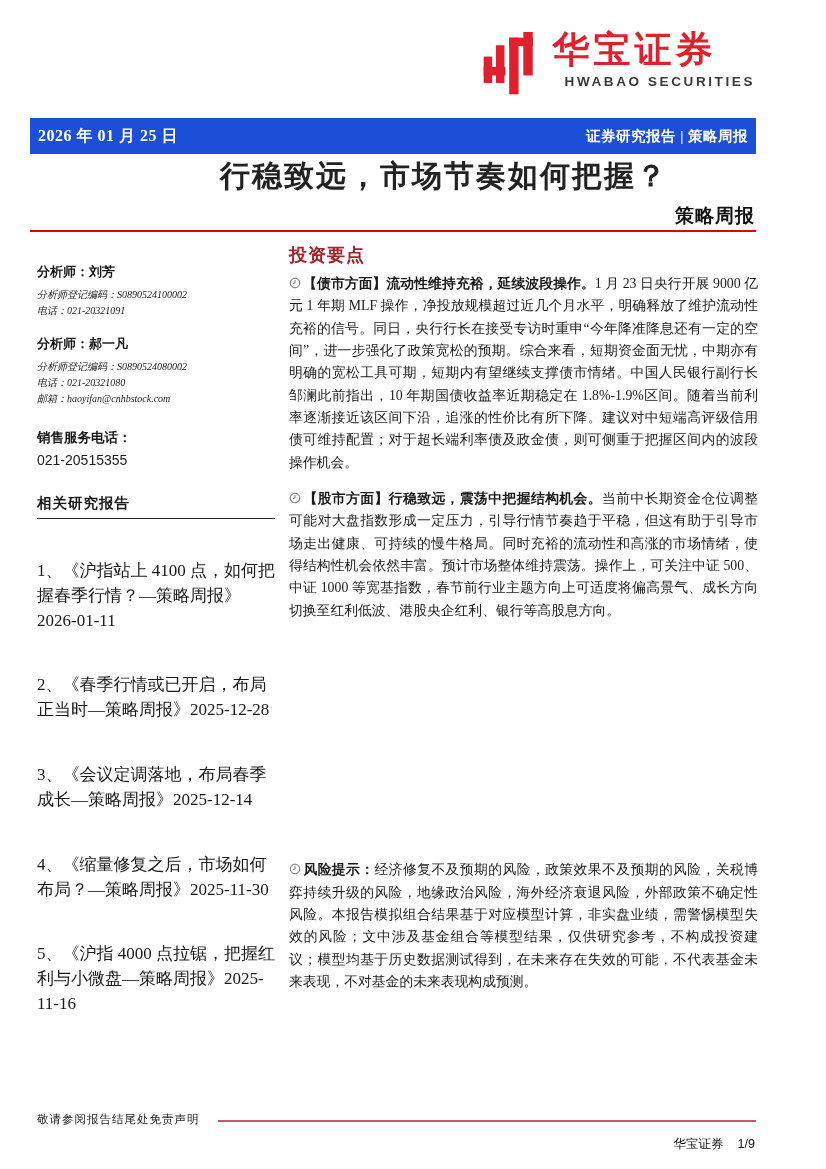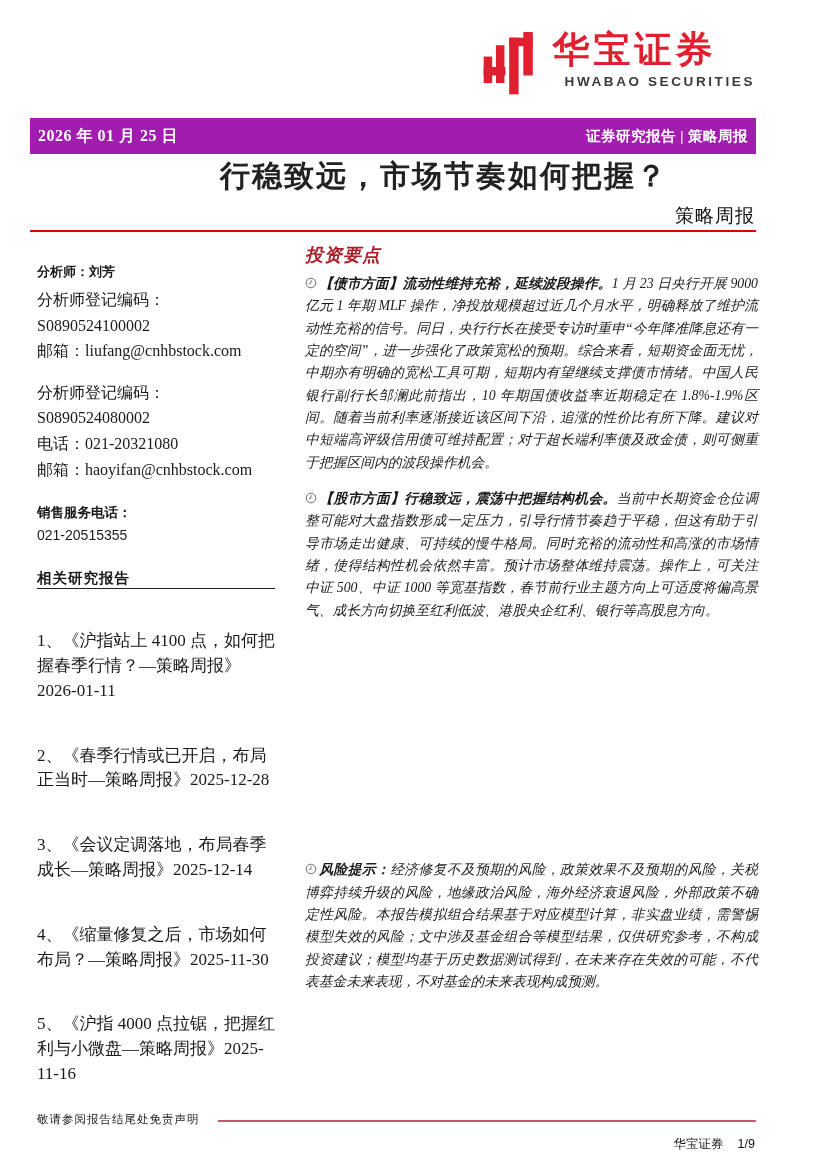--- a/index.html
+++ b/index.html
@@ -23,61 +23,61 @@
     letter-spacing:4px;line-height:1.1;white-space:nowrap;
   }
   .logo-en{
     font-family:"Liberation Sans", sans-serif;
     font-size:13.5px;font-weight:bold;color:#3a3a3a;
     letter-spacing:2.6px;margin-top:3px;white-space:nowrap;margin-left:12px;
   }
   
   .band{
     position:absolute;top:118px;left:30px;right:30px;height:36px;
-    background:#a21caf;color:#ffffff;
+    background:#1d4ed8;color:#ffffff;
     display:flex;align-items:center;justify-content:space-between;
     padding:0 8px;box-sizing:border-box;
     font-weight:bold;
   }
   .band-date{font-size:16px;letter-spacing:.5px;}
   .band-category{font-size:14.5px;letter-spacing:.5px;}
   
   .doc-title{
     position:absolute;top:156px;left:120px;right:18px;
     margin:0;text-align:center;
     font-size:30px;font-weight:bold;color:#222;
     letter-spacing:2px;white-space:nowrap;
   }
   .doc-subtitle{
     position:absolute;top:203px;right:31px;
-    font-size:19px;font-weight:normal;color:#111;
+    font-size:19px;font-weight:bold;color:#111;
     letter-spacing:1px;
   }
   .title-rule{
     position:absolute;top:230px;left:30px;right:30px;height:2px;
     background:#e00000;
   }
   
   .columns{
     position:absolute;top:243px;left:37px;right:28px;
     display:flex;
   }
   .sidebar{width:238px;flex:none;padding-top:20px;}
-  .main-col{flex:1;margin-left:30px;font-style:italic;}
+  .main-col{flex:1;margin-left:14px;}
   
   .analyst-block{margin-bottom:16px;}
   .analyst-name{font-size:13px;font-weight:bold;margin-bottom:6px;}
-  .analyst-line{font-size:16px;line-height:1.6;color:#1a1a1a;}
+  .analyst-line{font-size:10px;line-height:1.6;color:#1a1a1a;font-style:italic;}
   .sales-block{margin-top:22px;margin-bottom:26px;}
   .sales-label{font-size:13.5px;font-weight:bold;margin-bottom:5px;}
   .sales-phone{font-family:"Liberation Sans", sans-serif;font-size:14px;}
   .related-title{
     font-size:14.5px;font-weight:bold;
     border-bottom:1.2px solid #222;
-    margin-bottom:6px;letter-spacing:1px;
+    padding-bottom:5px;margin-bottom:6px;letter-spacing:1px;
   }
   .related-list{margin:0;padding:0;list-style:none;}
   .related-item{font-size:17px;line-height:1.46;margin-bottom:1px;margin-top:40px;}
   
   .section-title{
     margin:0 0 6px 0;
     font-size:18px;font-weight:bold;color:#aa1f2a;letter-spacing:1px;
   }
   .para{
     margin:0 0 14px 0;
@@ -136,24 +136,25 @@
   <div class="doc-subtitle">策略周报</div>
   <div class="title-rule"></div>
 
   <div class="columns">
 
     <aside class="sidebar">
 
       <div class="analyst-block">
         <div class="analyst-name">分析师：刘芳</div>
         <div class="analyst-line">分析师登记编码：S0890524100002</div>
-        <div class="analyst-line">邮箱：liufang@cnhbstock.com</div>
+        <div class="analyst-line">电话：021-20321091</div>
       </div>
 
       <div class="analyst-block">
+        <div class="analyst-name">分析师：郝一凡</div>
         <div class="analyst-line">分析师登记编码：S0890524080002</div>
         <div class="analyst-line">电话：021-20321080</div>
         <div class="analyst-line">邮箱：haoyifan@cnhbstock.com</div>
       </div>
 
       <div class="sales-block">
         <div class="sales-label">销售服务电话：</div>
         <div class="sales-phone">021-20515355</div>
       </div>
 

